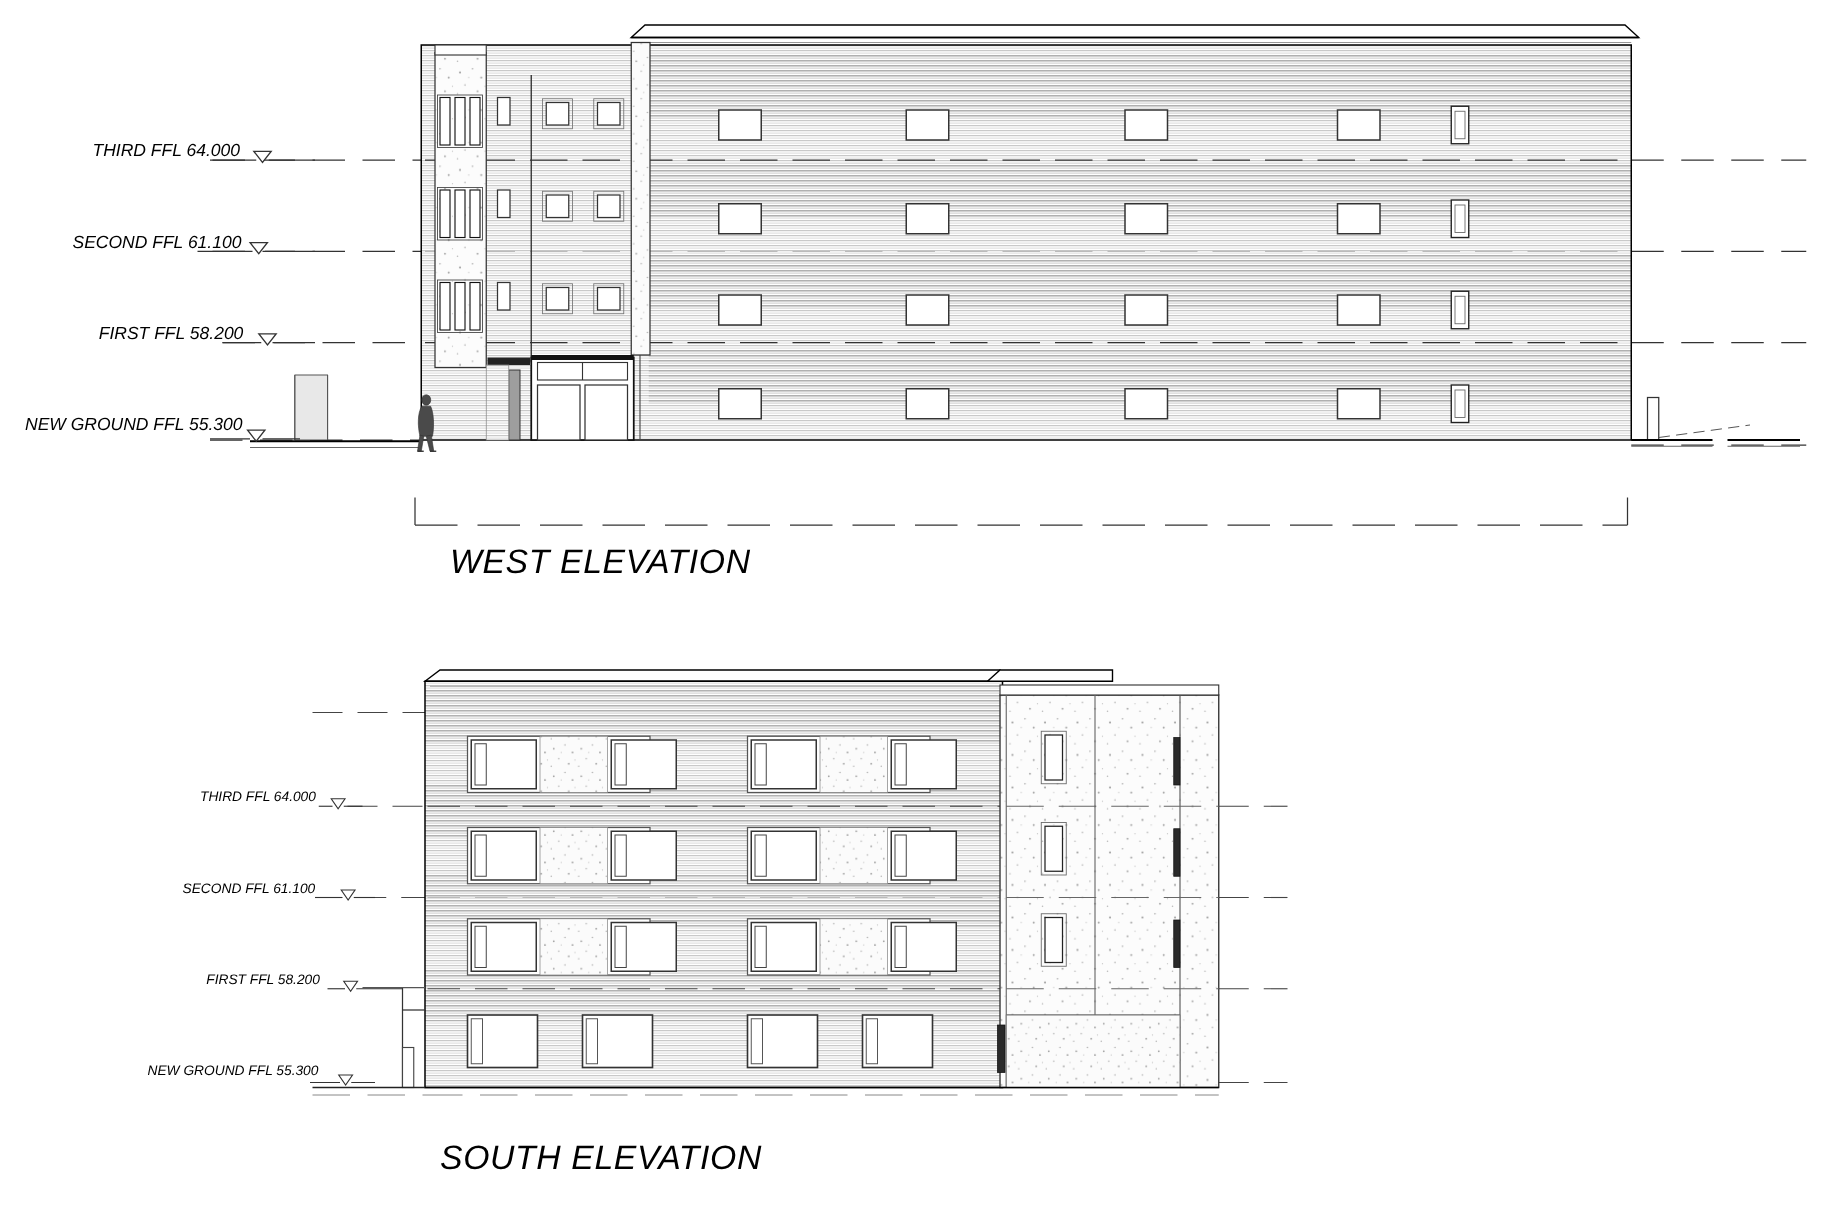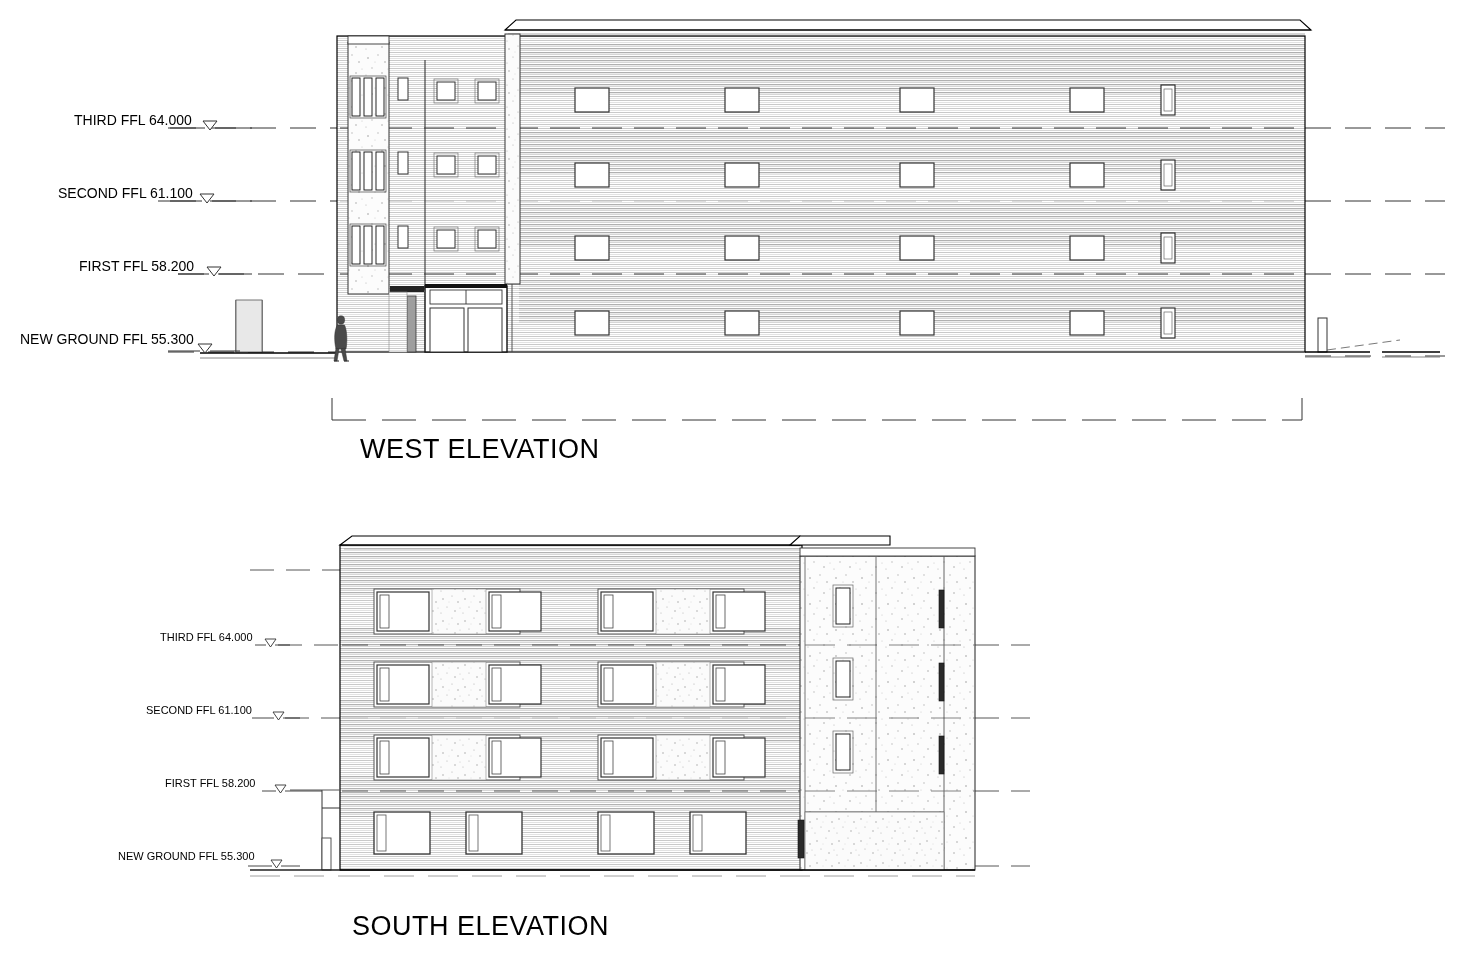--- a/index.html
+++ b/index.html
@@ -1,18 +1,18 @@
 <!DOCTYPE html>
 <html><head>
 <meta charset="utf-8">
 <style>
   html,body{margin:0;padding:0;background:#ffffff;}
   body{width:1460px;height:965px;position:relative;overflow:hidden;
        font-family:"Liberation Sans",sans-serif;color:#000;}
-  .stage{position:absolute;left:0;top:0;width:1288px;height:965px;}
+  .stage{position:absolute;left:0;top:0;width:1288px;height:965px;font-style:italic;}
   svg{display:block;}
   .lvl-label{font-family:"Liberation Sans",sans-serif;fill:#000;}
   .title-label{font-family:"Liberation Sans",sans-serif;fill:#000;letter-spacing:.5px;}
 </style>
 </head>
 <body>
 
 <div class="stage">
 <svg id="dwg" width="1460" height="965" viewBox="0 0 1460 965" xmlns="http://www.w3.org/2000/svg">
 

